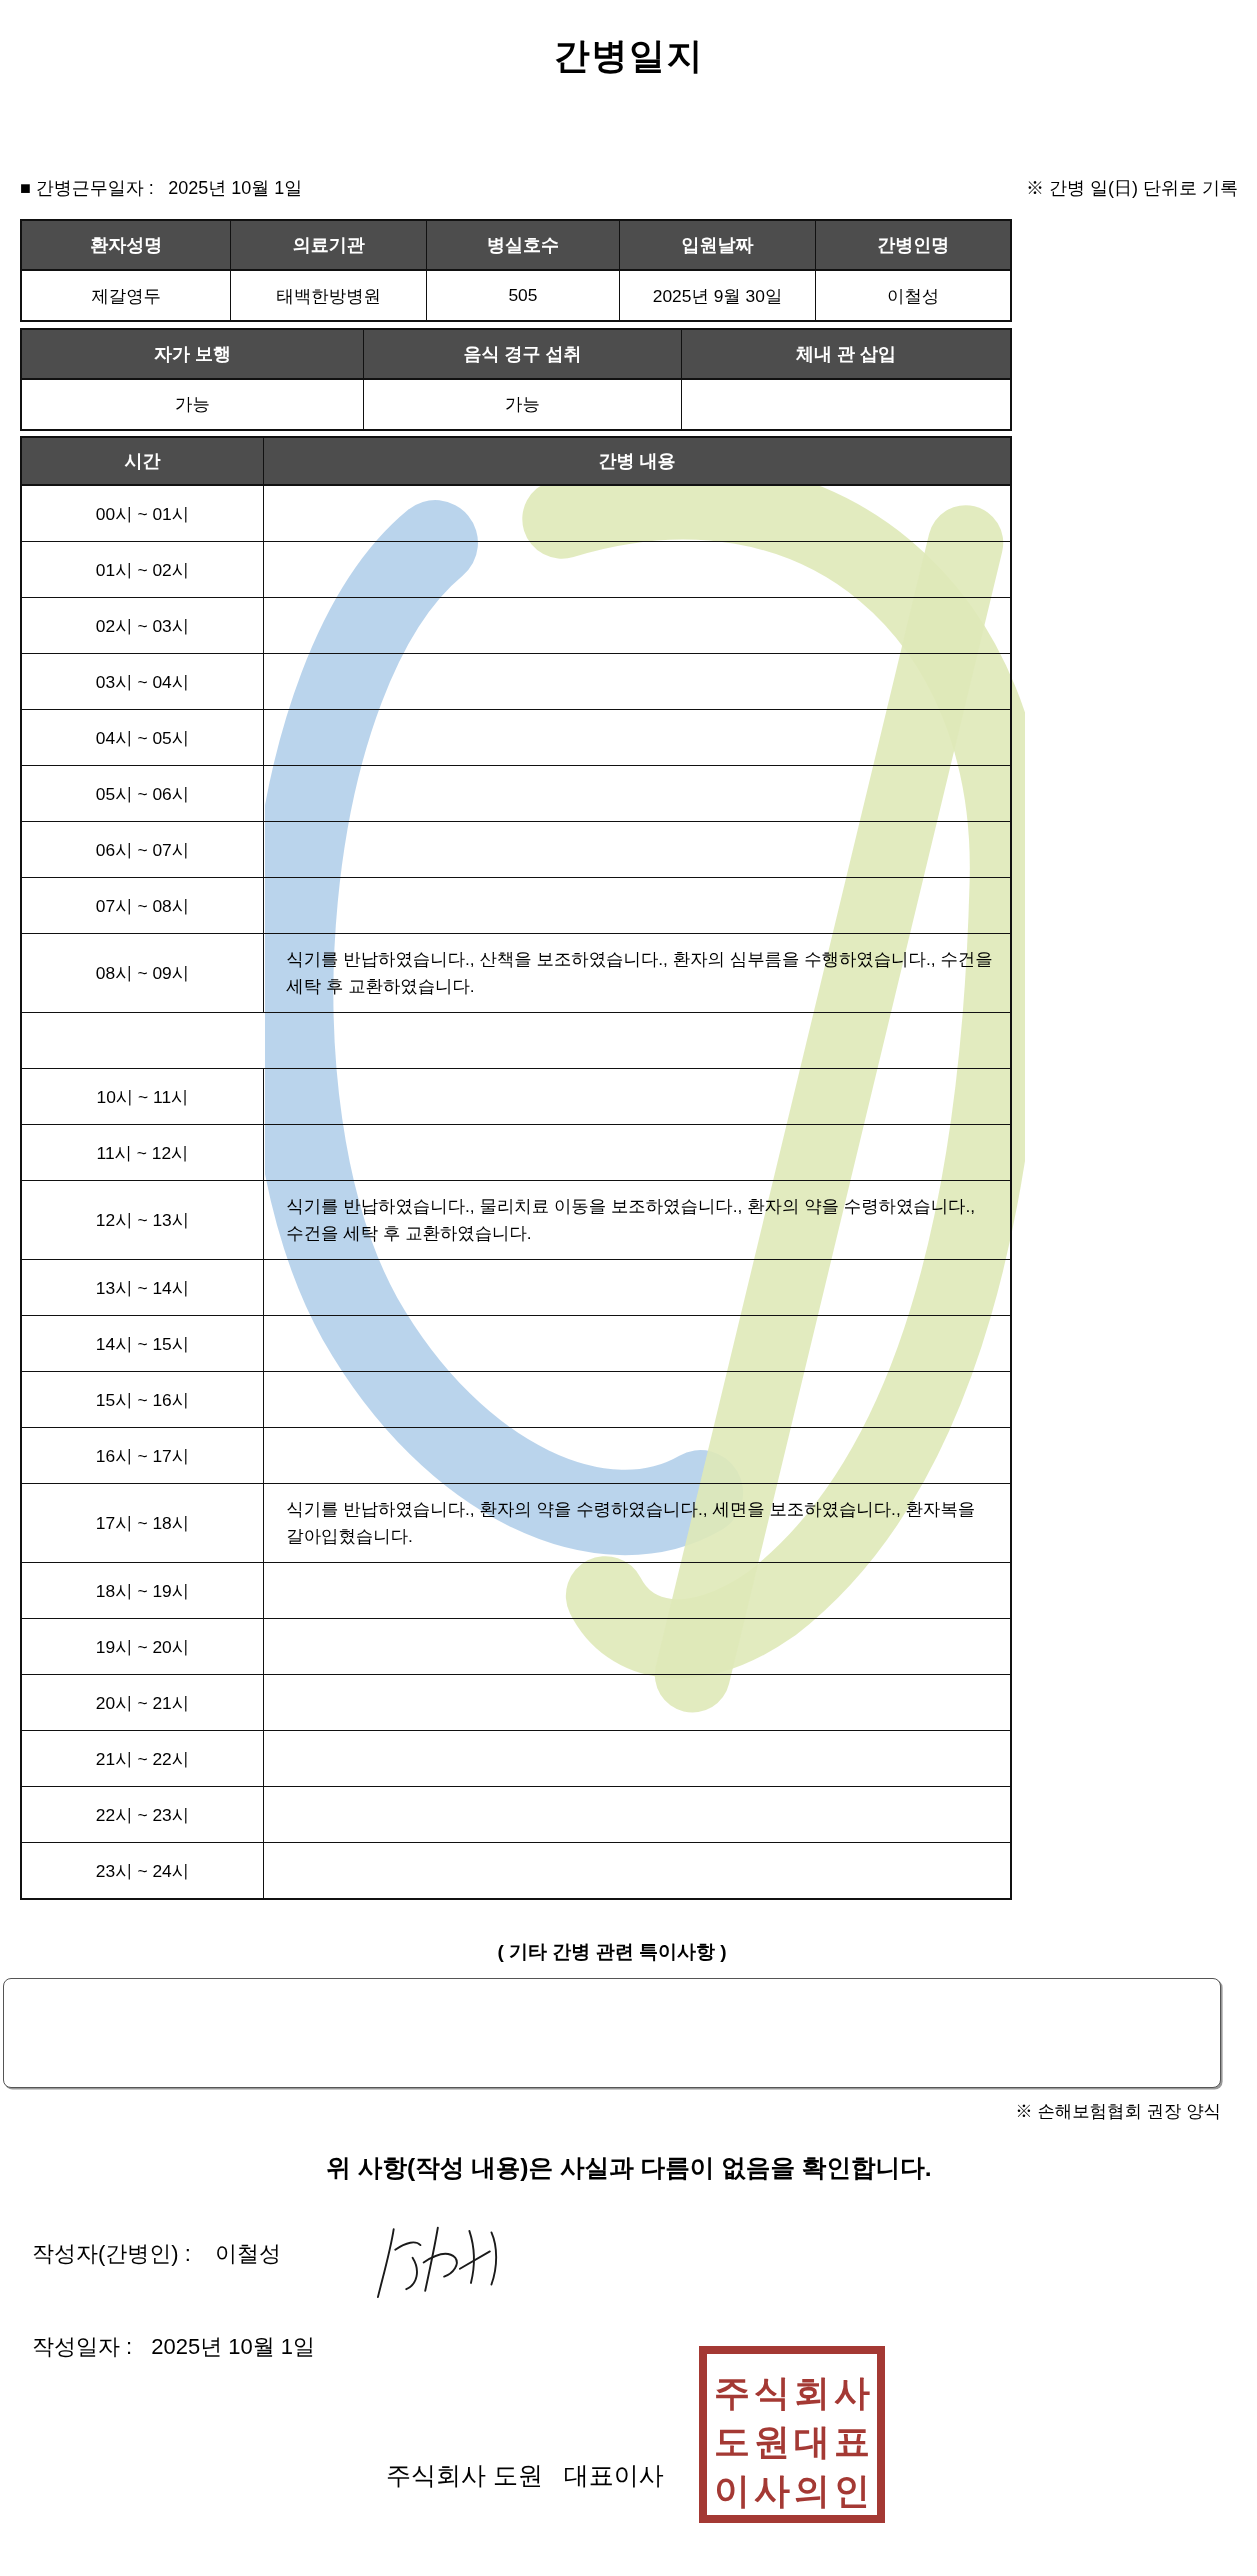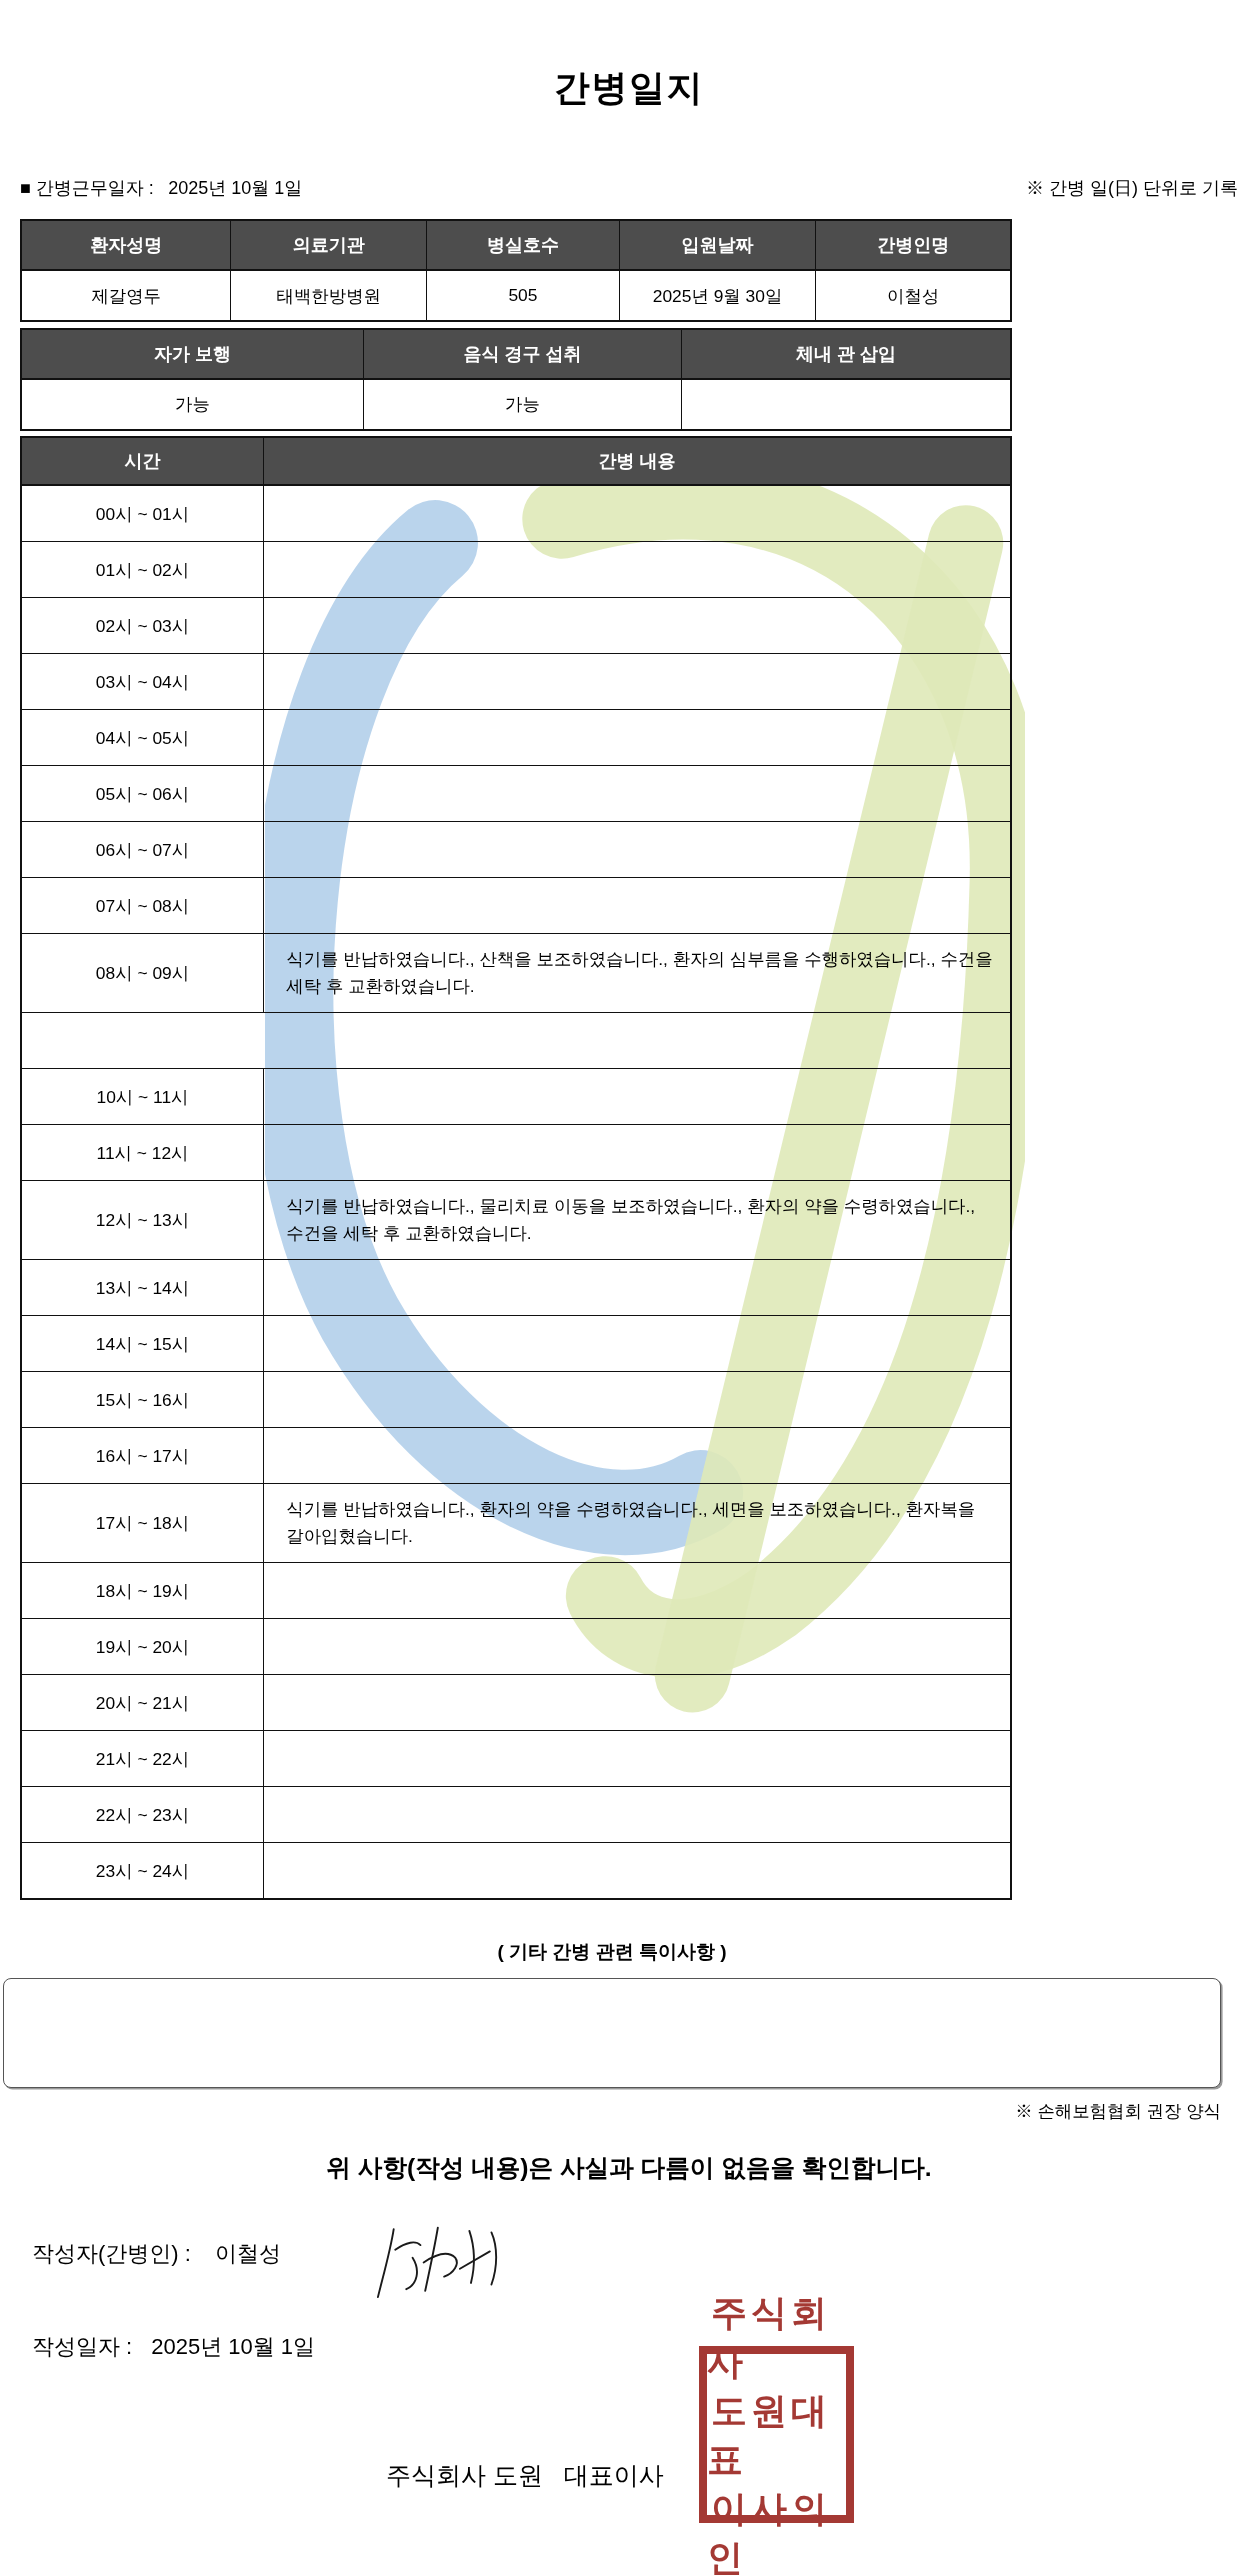--- a/index.html
+++ b/index.html
@@ -2,21 +2,21 @@
 <html style="--header-bg: #4d4d4d; --stamp-red: #9e2b25;font-size:12.7px"><head>
 <meta charset="utf-8">
 <style>
   html,body{margin:0;padding:0;background:#fff;}
   .page{position:relative;width:1258px;height:2576px;background:#fff;overflow:hidden;
         font-family:"Liberation Sans",sans-serif;color:#000;}
   
   .watermark{position:absolute;left:265px;top:471px;width:760px;height:1252px;z-index:0;}
   
   .layer{position:absolute;z-index:1;}
-  .doc-title{top:32px;left:0;width:100%;text-align:center;font-size:36px;font-weight:bold;letter-spacing:1.6px;margin-top:32px;}
+  .doc-title{top:32px;left:0;width:100%;text-align:center;font-size:36px;font-weight:bold;letter-spacing:1.6px;}
   .meta-row{top:176px;left:20px;width:1218px;display:flex;justify-content:space-between;font-size:18px;}
   .meta-left .val{margin-left:14.3px;}
   
   .tables{top:219px;left:20px;width:992px;}
   .info-table{border:2.4px solid #111;}
   .info-table + .info-table, .care-table{margin-top:5.5px;}
   .row{display:grid;}
   .five{grid-template-columns:21.1% 19.8% 19.5% 19.9% 19.7%;}
   .three{grid-template-columns:34.5% 32.2% 33.3%;}
   .cell{display:flex;align-items:center;justify-content:center;font-size:17.4px;min-height:49px;
@@ -44,23 +44,23 @@
         box-shadow:1.6px 1.6px 0 rgba(70,70,70,.55);background:#fff;}
   .form-note{text-align:right;margin-top:11px;font-size:17.4px;}
   
   .confirmation{top:2151px;left:0;width:100%;text-align:center;font-size:24.6px;font-weight:bold;}
   .writer-line{top:2239px;left:32px;font-size:22px;}
   .writer-line .val{margin-left:24px;}
   .date-line{top:2332px;left:32px;font-size:22px;}
   .date-line .val{margin-left:19px;}
   .signature{top:2223px;left:371px;width:151px;height:82px;}
   .company{top:2459px;left:386px;font-size:25px;font-weight:normal;white-space:pre;}
-  .stamp{top:2346px;left:699px;width:155px;height:177px;box-sizing:border-box;
+  .stamp{top:2346px;left:699px;width:186px;height:177px;box-sizing:border-box;
         border:8px solid var(--stamp-red,#9e2b25);display:flex;flex-direction:column;
-        align-items:center;justify-content:center;opacity:.93;}
+        align-items:center;justify-content:flex-end;opacity:.93;}
   .stamp-line{color:var(--stamp-red,#9e2b25);font-size:36px;font-weight:bold;line-height:49px;
         letter-spacing:4px;text-indent:4px;}
 </style>
 </head>
 <body>
 
 <div class="page">
 
   <svg class="watermark" viewBox="0 0 960 1580" fill="none">
     <path class="wm-blue" d="M215,90 C20,250 -30,800 120,1070 C240,1280 430,1360 550,1290" stroke="#aecde9" stroke-width="108" stroke-linecap="round" opacity="0.85"></path>

